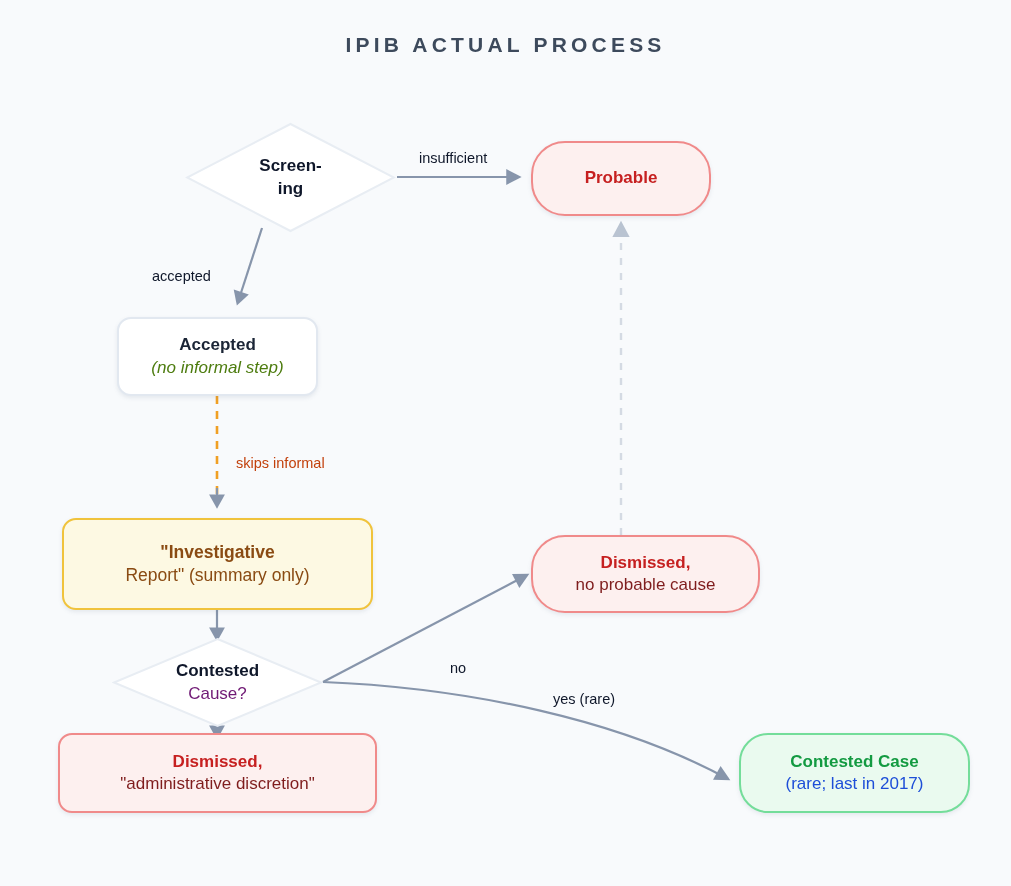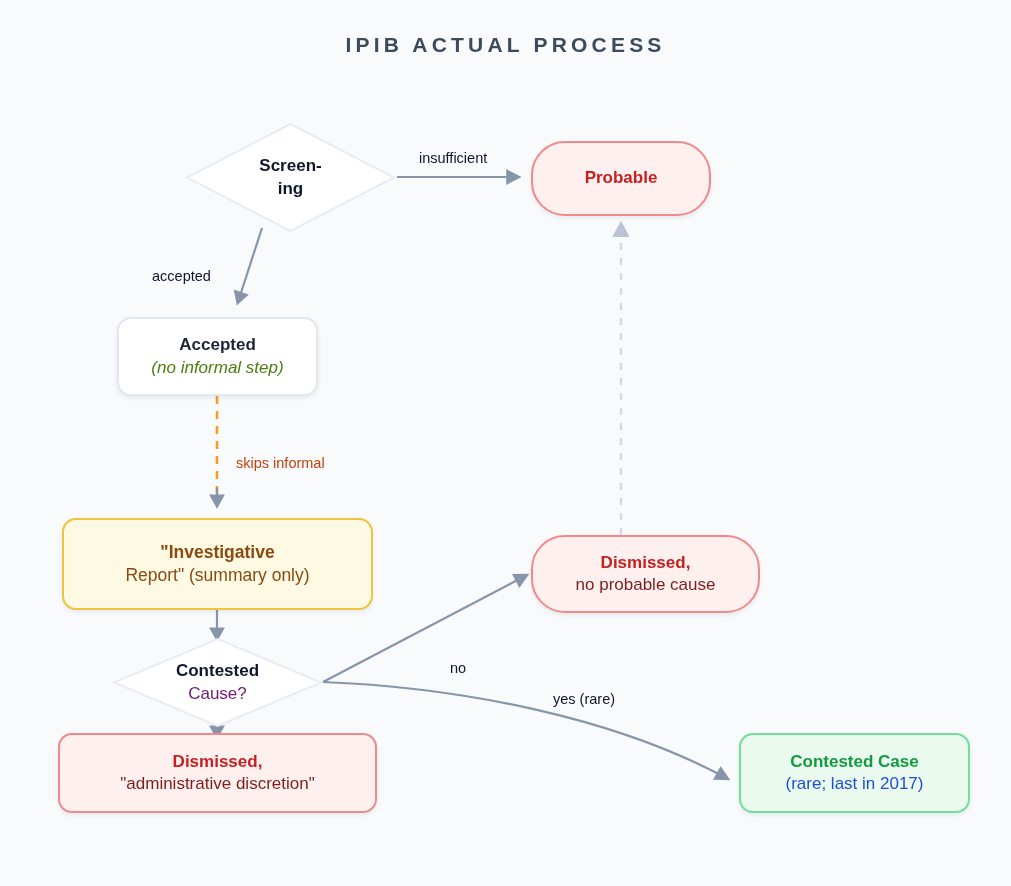--- a/index.html
+++ b/index.html
@@ -96,21 +96,21 @@
   .theme-plain  .l2 { color: #4d7c0f; font-style: italic; }
 
   .theme-red    { background: #fdf0ef; border-color: #f08a8a; }
   .theme-red    .l1 { color: #c62020; }
   .theme-red    .l2 { color: #7f1d1d; }
 
   .theme-yellow { background: #fdf9e3; border-color: #f0c33c; }
   .theme-yellow .l1 { color: #8a4b13; }
   .theme-yellow .l2 { color: #8a4b13; }
 
-  .theme-green  { background: #eafaef; border-color: #74dd9a; }
+  .theme-green  { background: #eafaef; border-color: #74dd9a; border-radius: 29px; }
   .theme-green  .l1 { color: #139a41; }
   .theme-green  .l2 { color: #1d4ed8; }
 
   .diamond-label .l1 { color: #0f172a; font-weight: bold; }
   .diamond-label .l2 { color: #701a75; }
 
   
   .edge-label {
     position: absolute;
     font-size: 14.5px;

